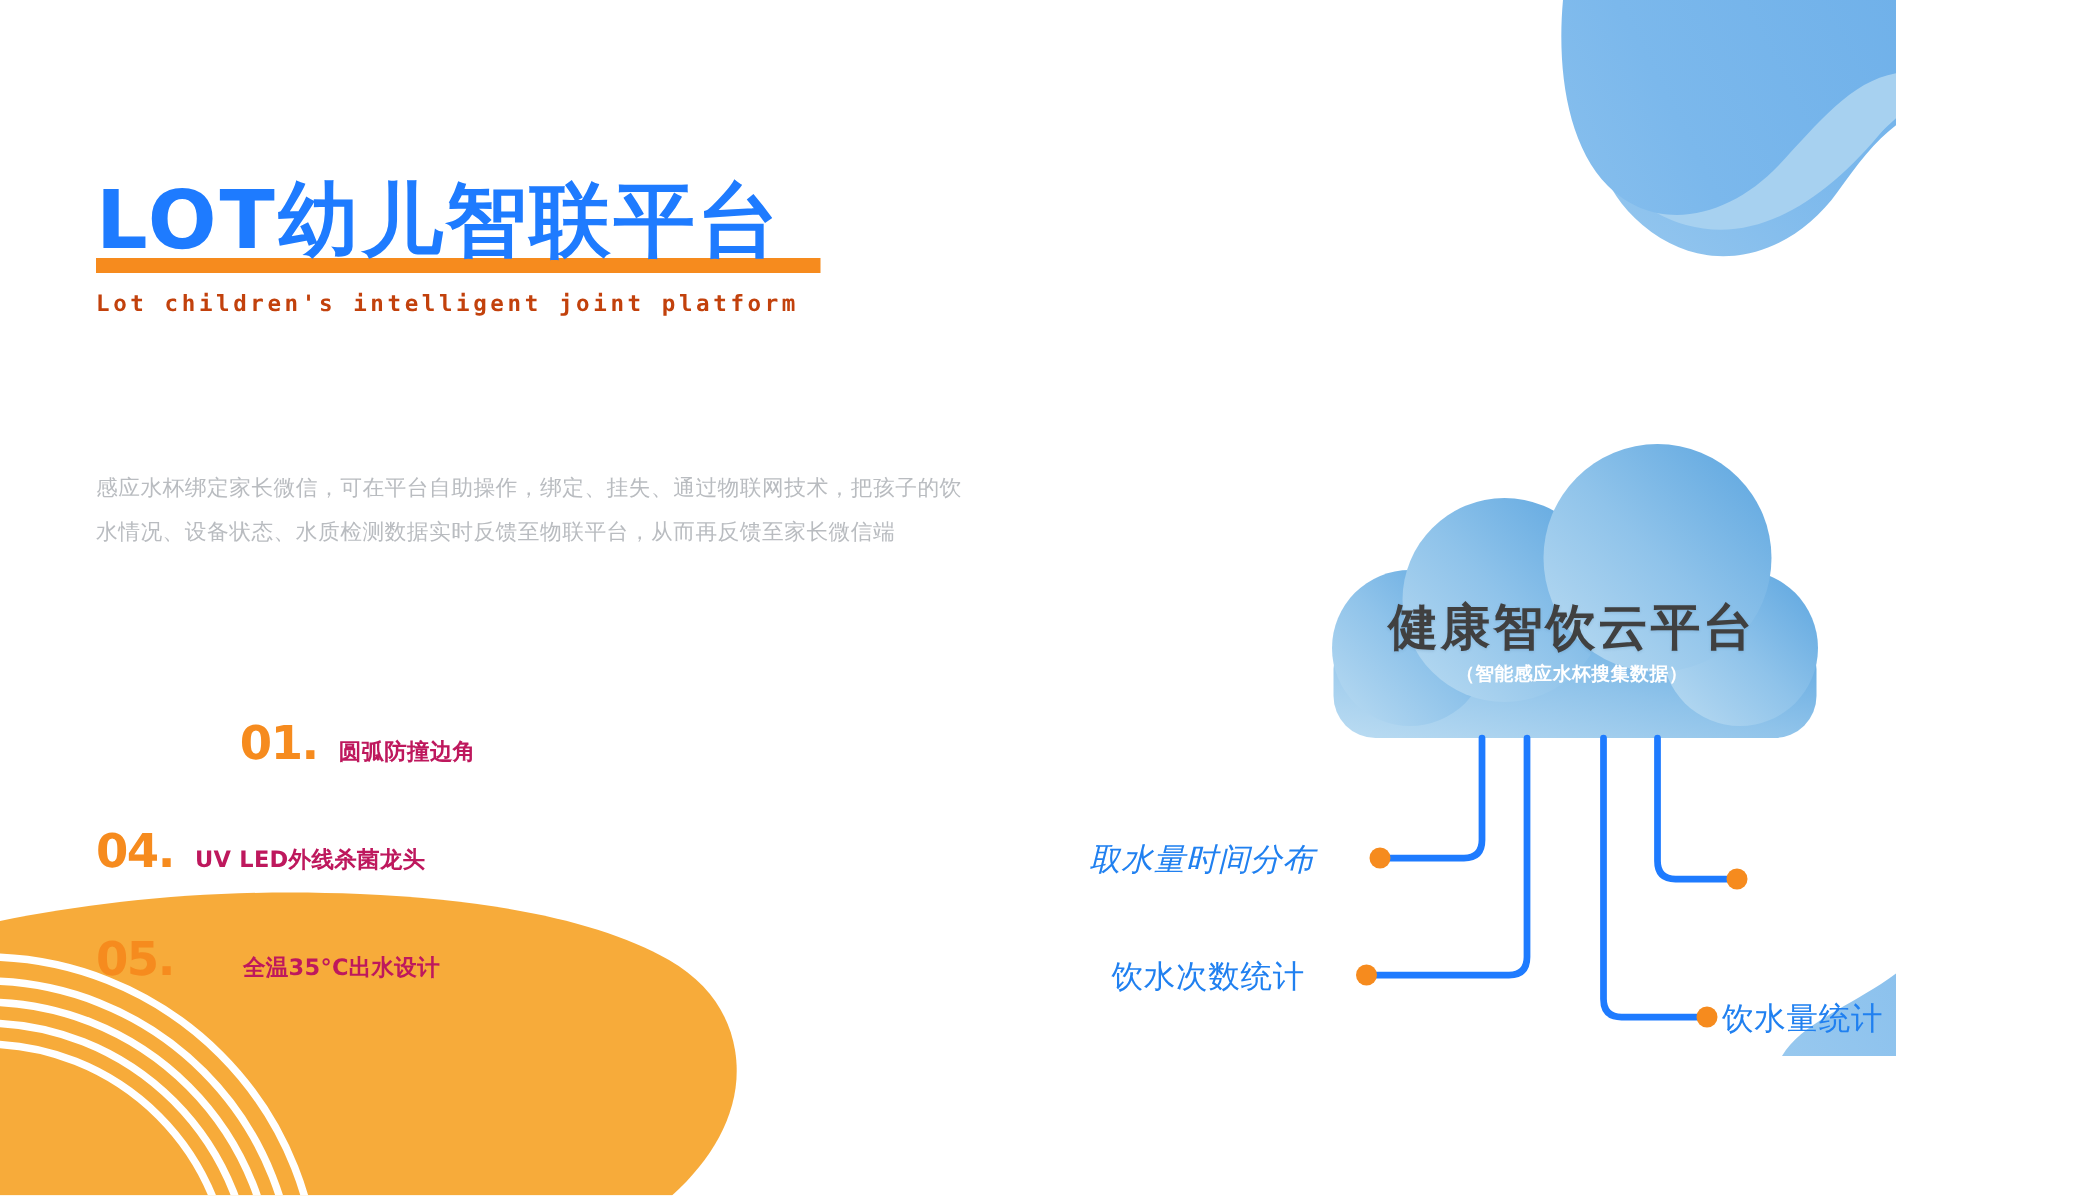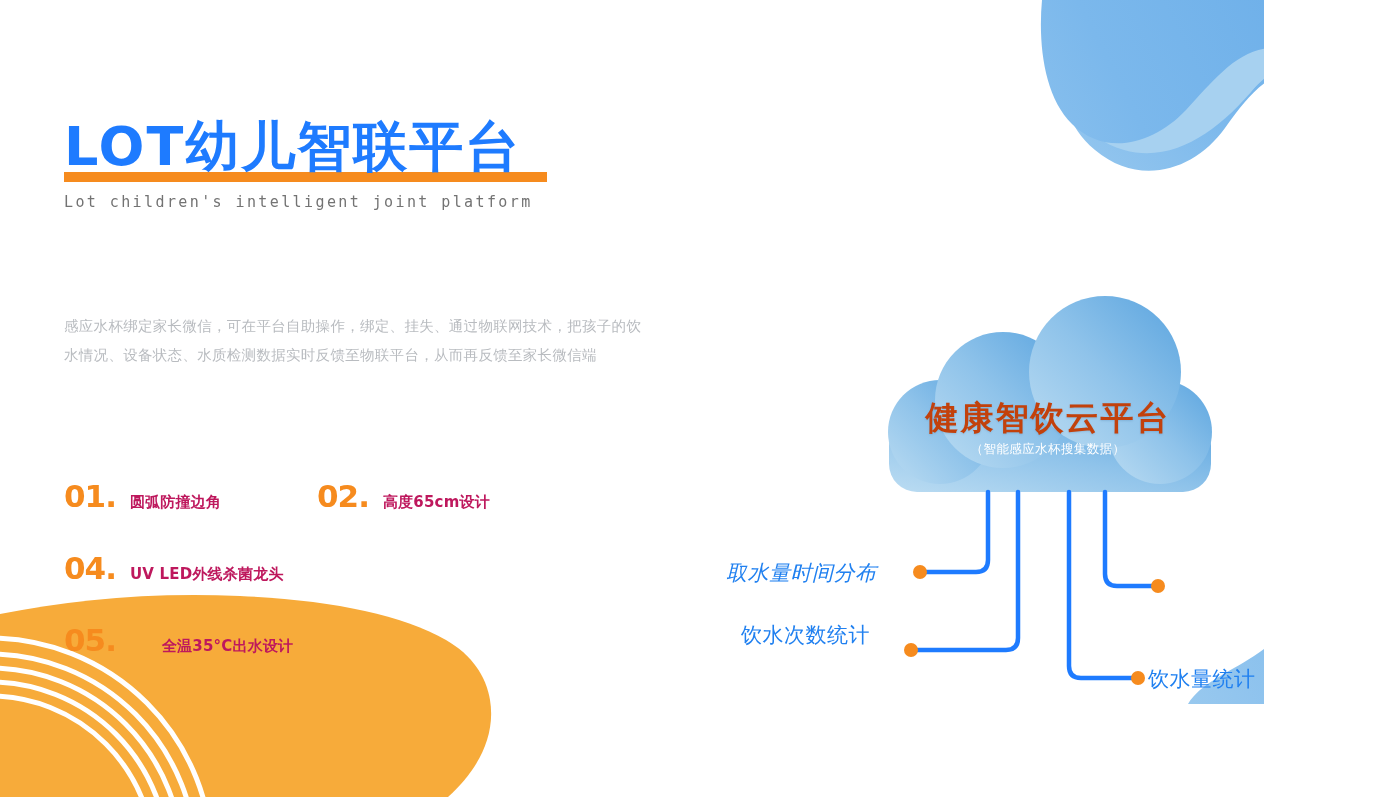--- a/index.html
+++ b/index.html
@@ -29,40 +29,40 @@
     margin:0;
   }
   .title-rule{
     width:483px;height:10px;background:#F68B1E;
     margin-top:-4px;
   }
   .subtitle{
     margin-top:11px;
     font-family:"DejaVu Sans Mono","Liberation Mono",monospace;
     font-size:15px;
-    font-weight:normal;
-    color:#737373;
+    font-weight:bold;
+    color:#c2410c;
     letter-spacing:2.4px;
     white-space:nowrap;
   }
 
   
   .para{
     position:absolute;left:64px;top:312px;width:590px;
     font-family:"DejaVu Sans",sans-serif;
     font-size:14.5px;
     line-height:2.0;
     color:#B9BCC0;
     letter-spacing:.3px;
   }
 
   
   .features{position:absolute;left:64px;top:478px;width:530px;}
   .frow{display:flex;}
-  .fitem{display:flex;align-items:baseline;}
+  .fitem{display:flex;align-items:baseline;justify-content:flex-end;}
   .fitem.col1{width:253px;}
   .fnum{
     font-family:"DejaVu Sans",sans-serif;
     font-size:31px;font-weight:bold;color:#F68B1E;
     letter-spacing:-1px;
     white-space:nowrap;
   }
   .flabel{
     font-family:"DejaVu Sans",sans-serif;
     font-size:15px;font-weight:bold;color:#be185d;
@@ -72,40 +72,40 @@
   .frow.r2{margin-bottom:36px;}
   .frow.r3 .fitem.col1{width:auto;gap:32px;}
 
   
   .cloud-wrap{position:absolute;left:868px;top:296px;width:360px;height:200px;}
   .cloud-text{
     position:absolute;left:0;right:0;top:104px;text-align:center;
   }
   .cloud-title{
     font-family:"DejaVu Sans",sans-serif;
-    font-size:33px;font-weight:bold;color:#c2410c;
+    font-size:33px;font-weight:bold;color:#404040;
     letter-spacing:2px;line-height:1.1;
     text-shadow:0 1px 2px rgba(40,90,140,.18);
   }
   .cloud-sub{
     margin-top:5px;
     font-family:"DejaVu Sans",sans-serif;
-    font-size:12.5px;font-weight:normal;color:#ffffff;
+    font-size:12.5px;font-weight:bold;color:#ffffff;
     letter-spacing:.4px;
   }
 
   
   .conn-label{
     position:absolute;
     font-family:"DejaVu Sans",sans-serif;
     font-size:21px;color:#2080F0;white-space:nowrap;
     letter-spacing:.5px;
   }
   .lbl-1{left:726px;top:559px;font-style:italic;}
-  .lbl-2{left:741px;top:621px;text-align:center;}
+  .lbl-2{left:741px;top:637px;text-align:center;}
   .lbl-3{left:1168px;top:573px;}
   .lbl-4{left:1148px;top:665px;text-align:center;}
 </style>
 </head>
 <body>
 
 <div class="stage">
 
   <div class="decor">
     <svg viewBox="0 0 1400 797" xmlns="http://www.w3.org/2000/svg">
@@ -257,24 +257,20 @@
   </div>
 
   <div class="para">感应水杯绑定家长微信，可在平台自助操作，绑定、挂失、通过物联网技术，把孩子的饮水情况、设备状态、水质检测数据实时反馈至物联平台，从而再反馈至家长微信端</div>
 
   <div class="features">
     <div class="frow r1">
       <div class="fitem col1">
         <span class="fnum">01.</span>
         <span class="flabel">圆弧防撞边角</span>
       </div>
-      <div class="fitem">
-        <span class="fnum">02.</span>
-        <span class="flabel">高度65cm设计</span>
-      </div>
     </div>
     <div class="frow r2">
       <div class="fitem">
         <span class="fnum">04.</span>
         <span class="flabel">UV LED外线杀菌龙头</span>
       </div>
     </div>
     <div class="frow r3">
       <div class="fitem col1">
         <span class="fnum">05.</span>

